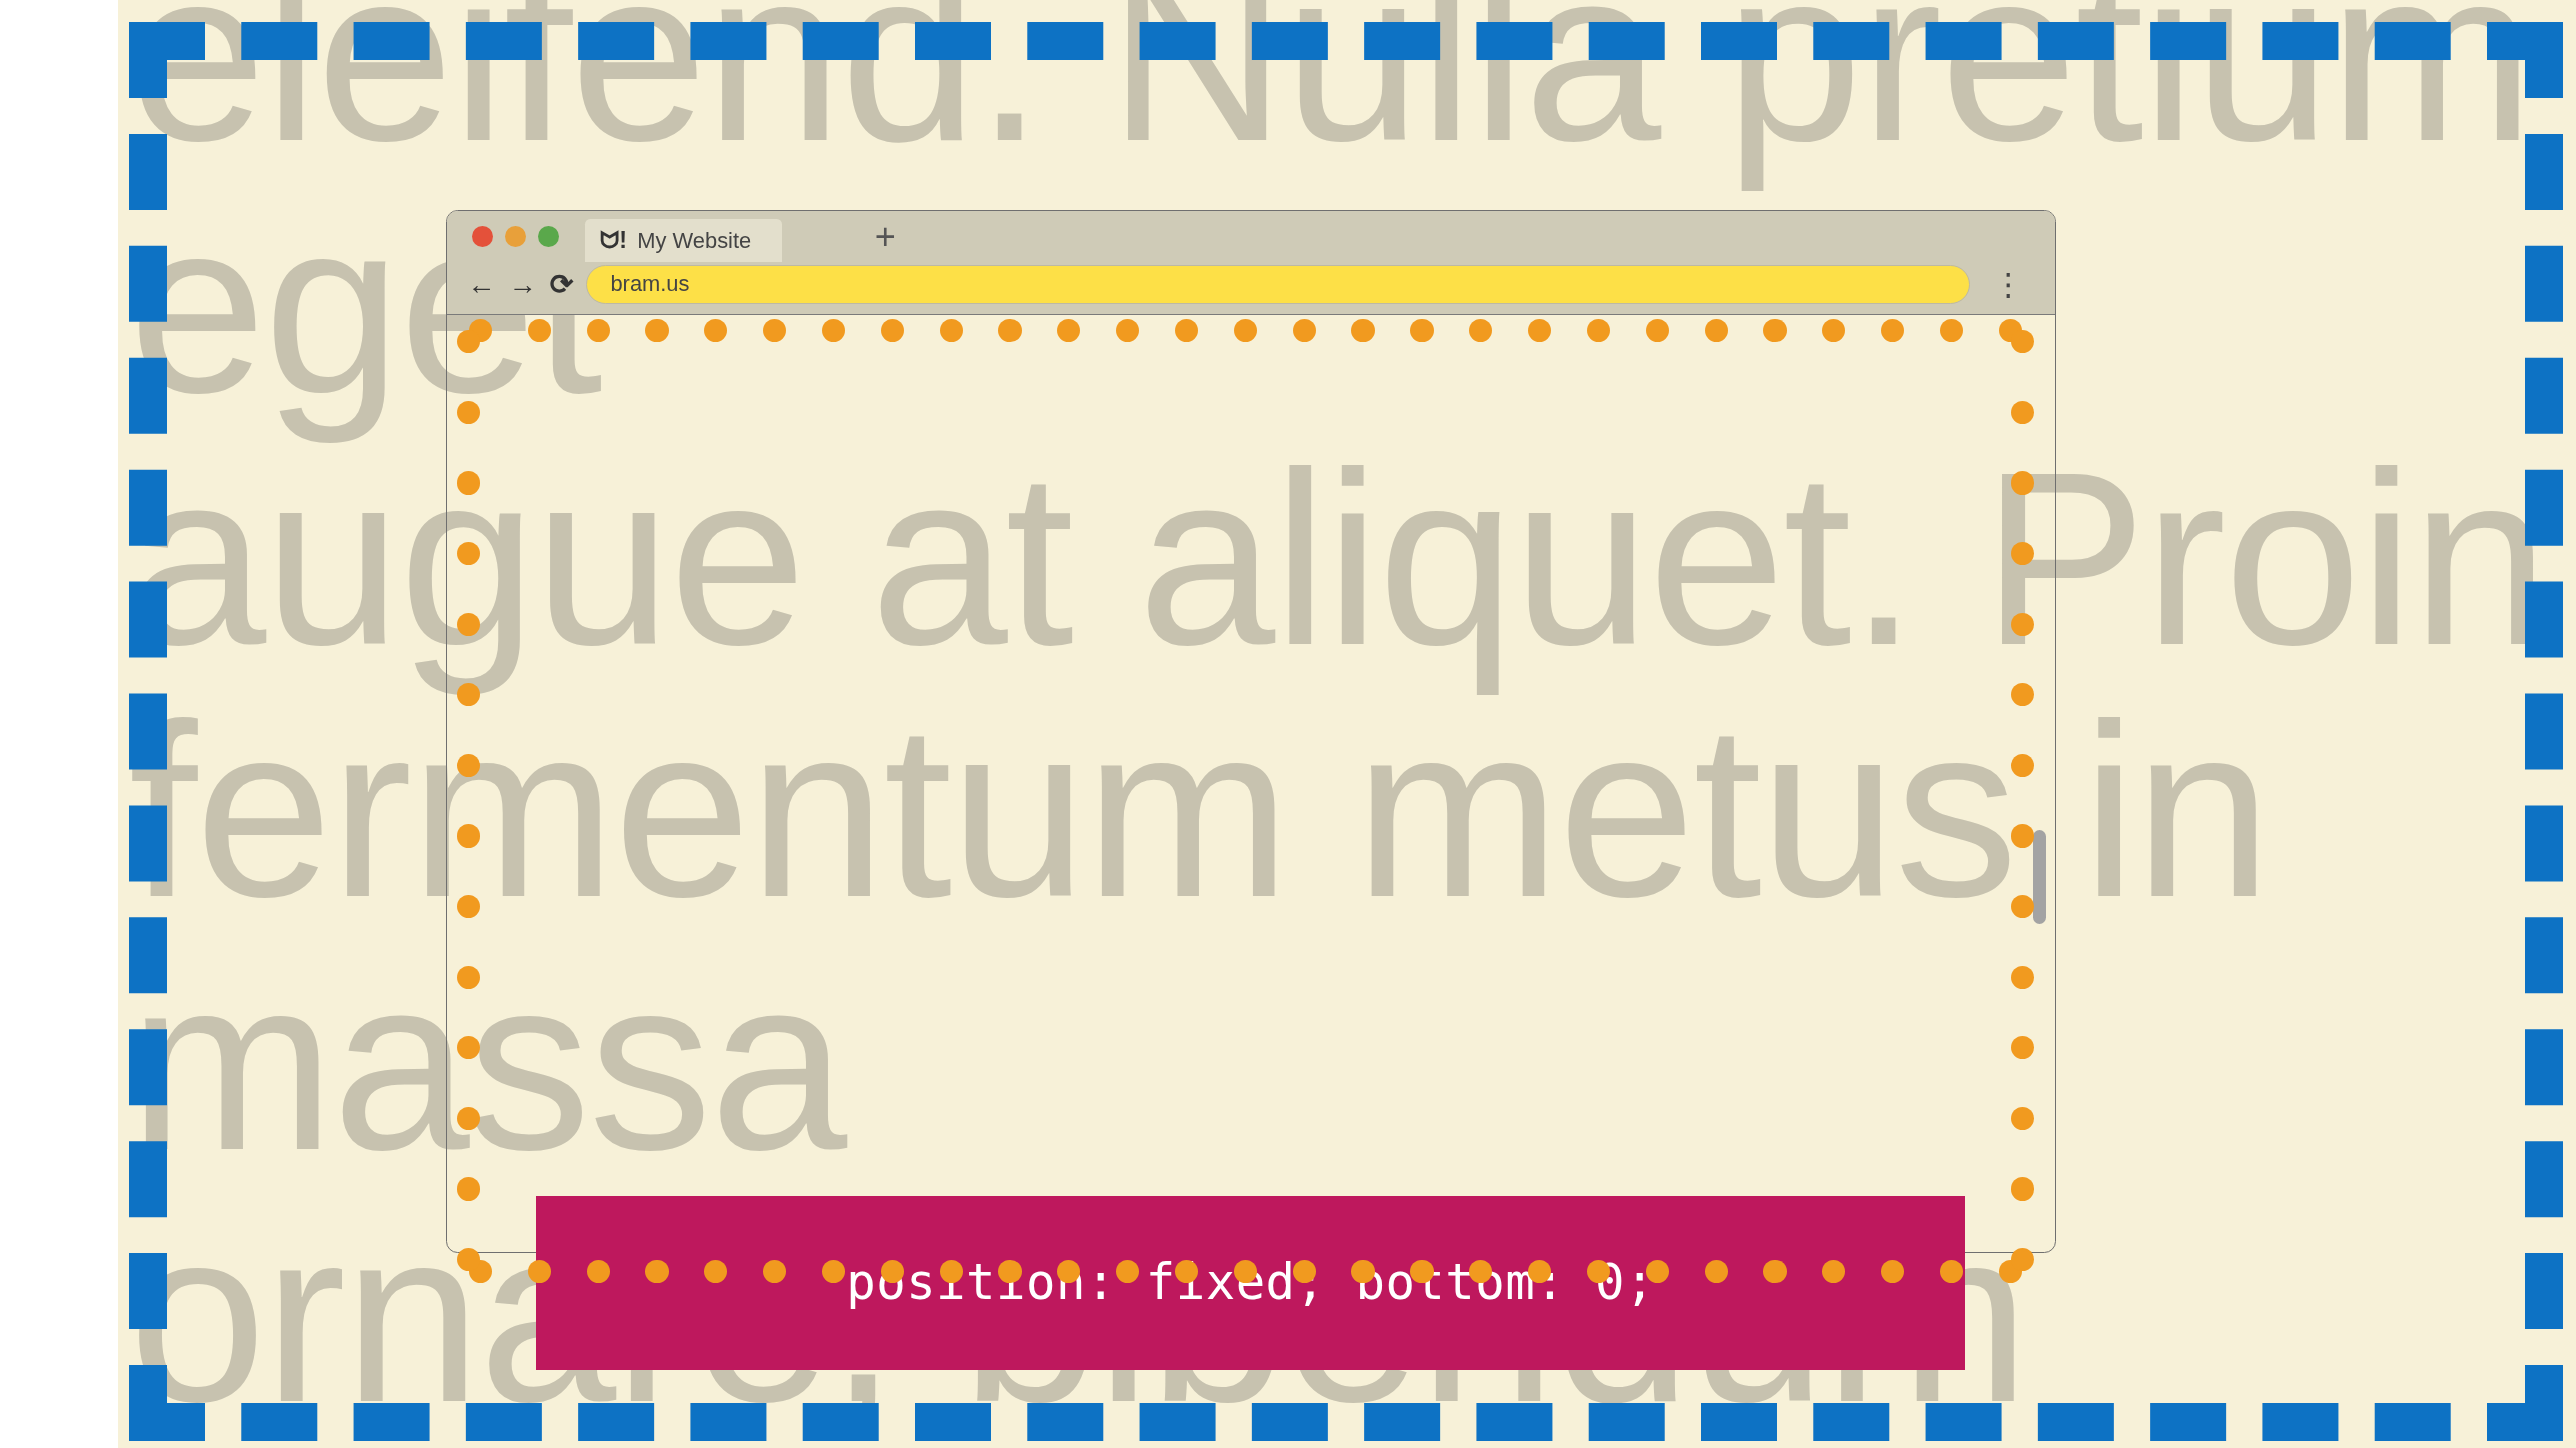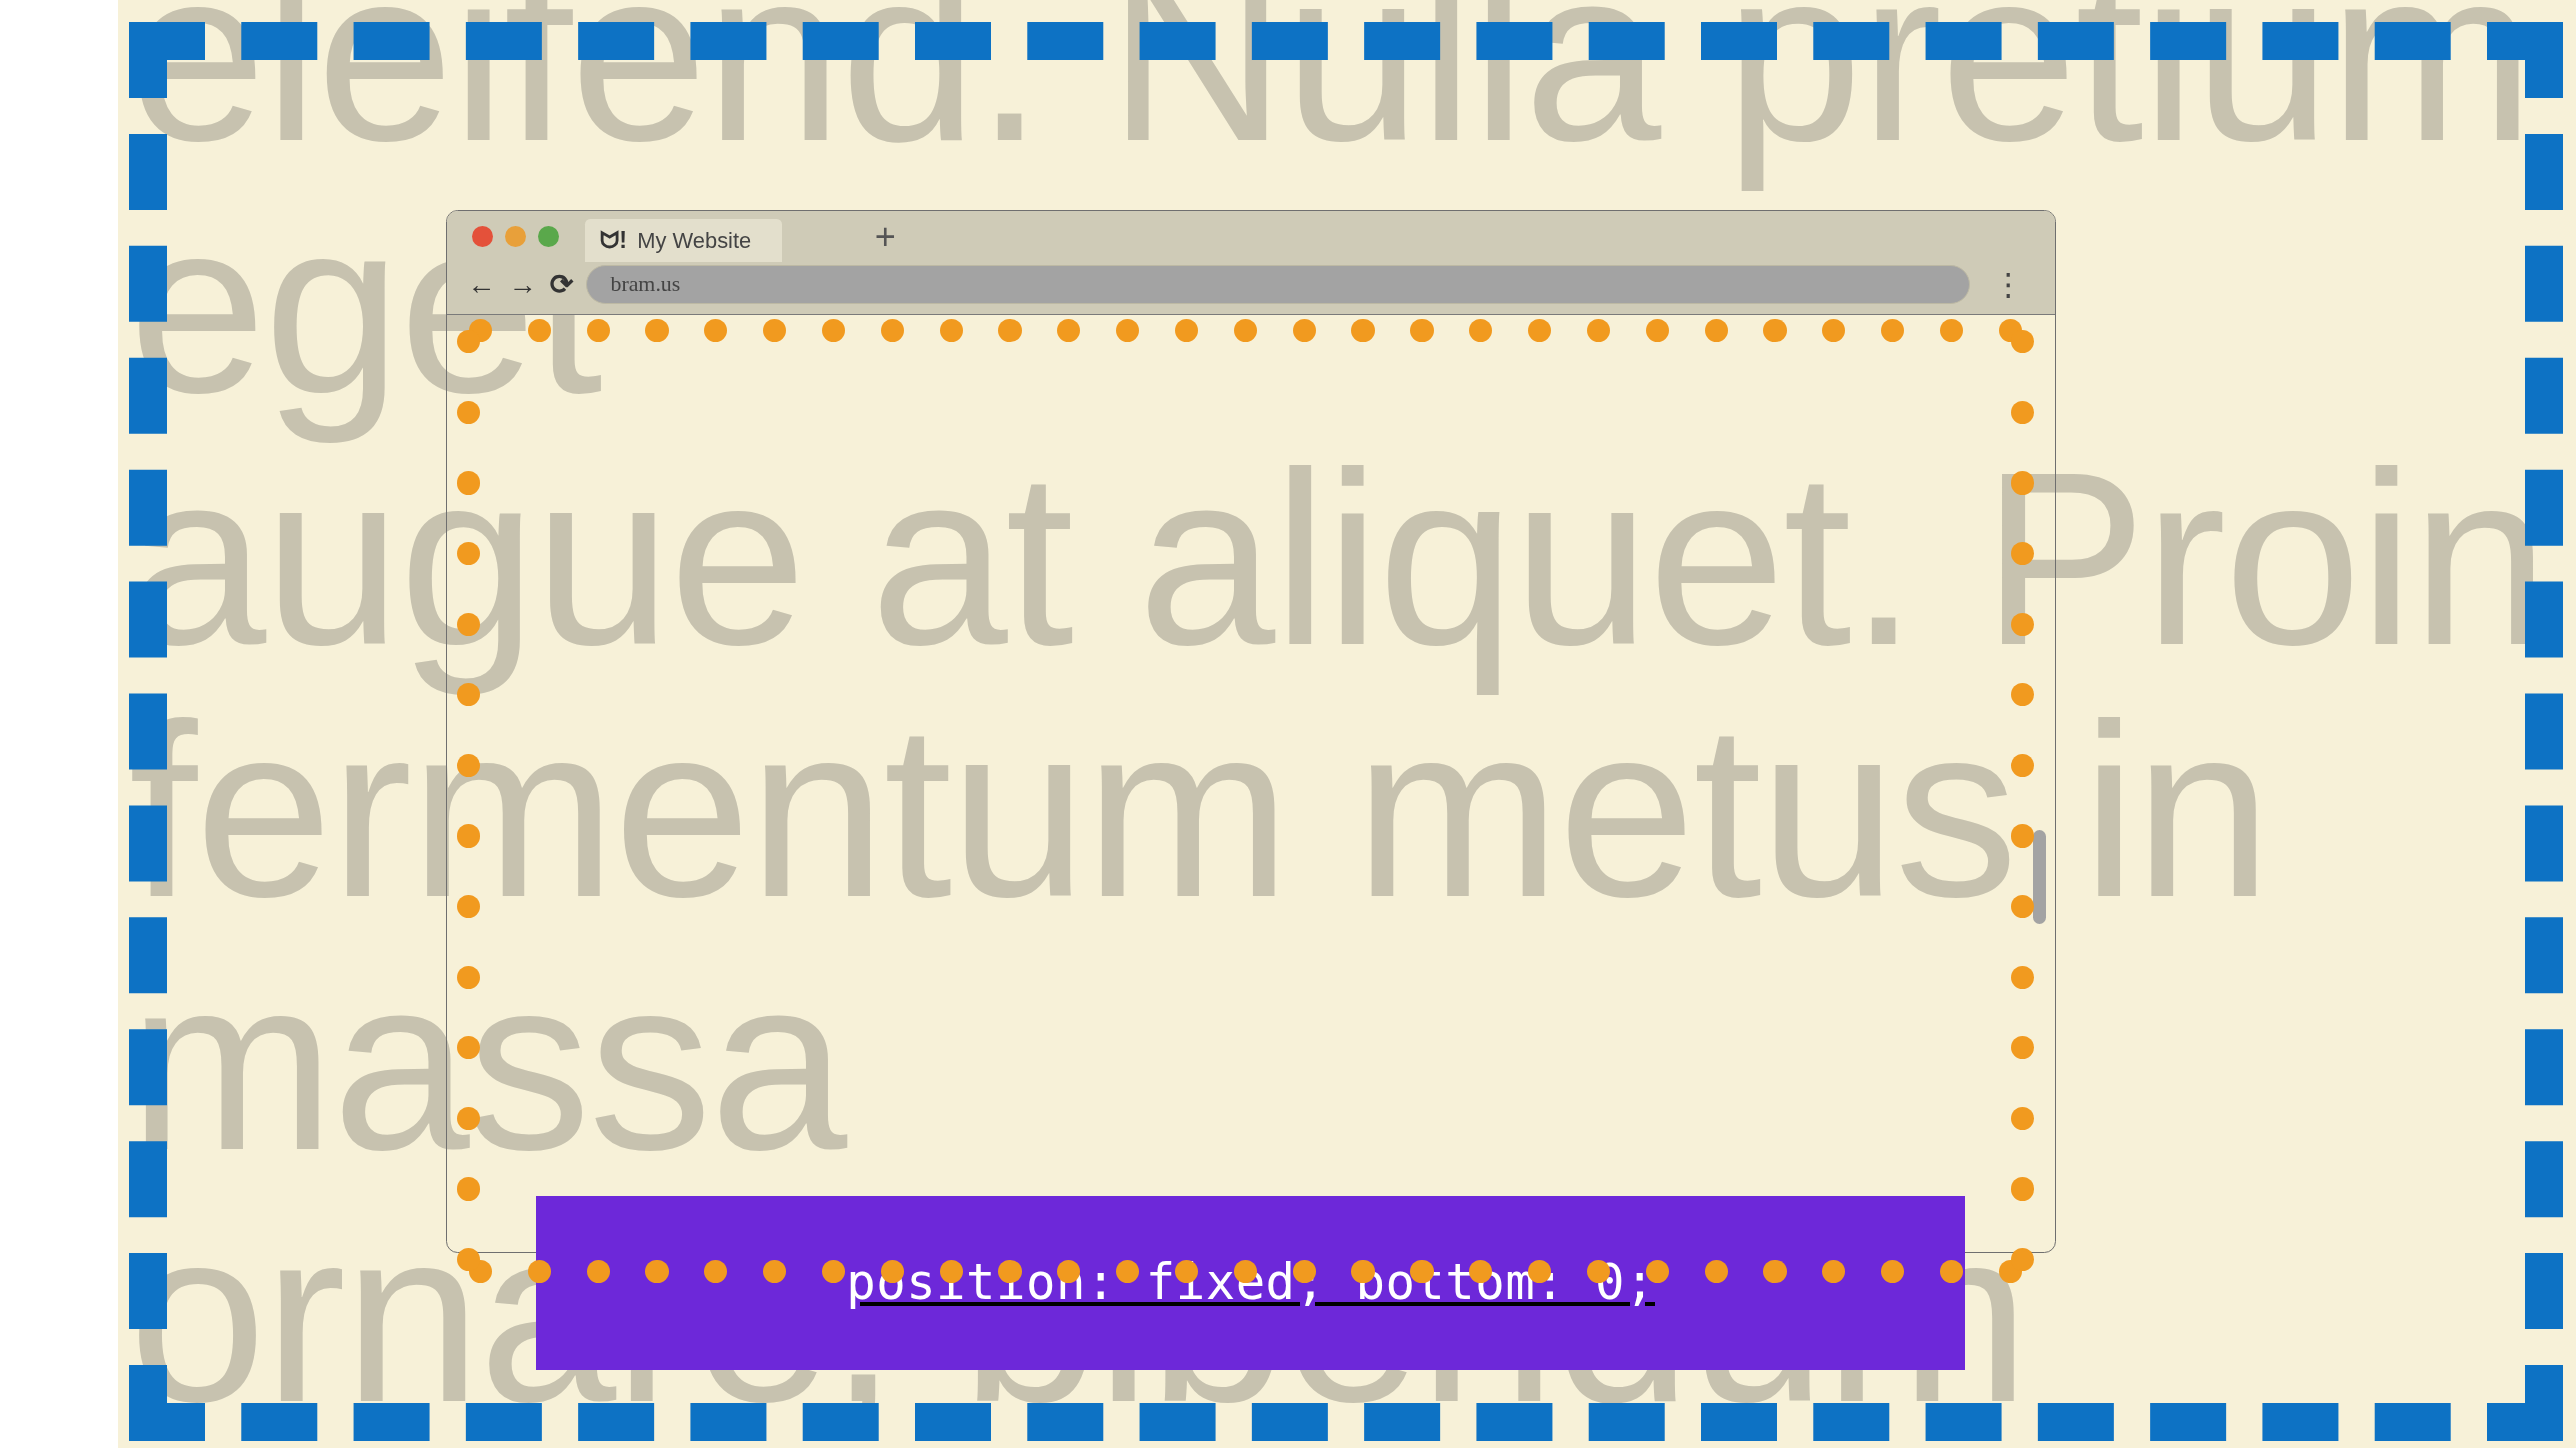--- a/index.html
+++ b/index.html
@@ -89,27 +89,26 @@
     .addr-bar {
       display:flex;
       align-items:center;
       height:2vw;
       gap:0.5vw;
       padding:0 0.8vw 0.3vw 0.8vw;
     }
     .nav-icn{ font-size:1.1vw; color:#333; font-weight:700; }
     .url-input{
       flex:1;
-      background:#a3a3a3;
+      background:#fde047;
       border:0.6px solid #bdb9a4;
       border-radius: 643px;
       padding: 0.2vw 0.9vw;
       font-size:0.85vw;
       color:#444;
-      font-family:Liberation Serif, serif;
     }
     .menu-dots{ font-size:1.2vw; color:#444; padding:0 0.4vw;}
 
     .viewport{
       flex:1;
       position:relative;
     }
     .scrollbar-thumb{
       position:absolute;
       right:0.35vw;
@@ -139,26 +138,25 @@
     .dots-col.left{ left:-0.45vw; }
     .dots-col.right{ right:-0.45vw; }
 
     
     .fixed-bar{
       position:absolute;
       left:20.8%;
       width:55.5%;
       top: calc(22.8% + 65% - 5.2%);
       height:12%;
-      background:#6d28d9;
+      background:#be185d;
       z-index:4;
       display:flex;
       align-items:center;
       justify-content:center;
-      text-decoration:underline;
     }
     .fixed-bar-code{
       font-family: "SFMono-Regular", ui-monospace, Menlo, Consolas, monospace;
       color:#fff;
       font-size:1.9vw;
       letter-spacing:0.01em;
     }
 
     
     .left-page-margin{

